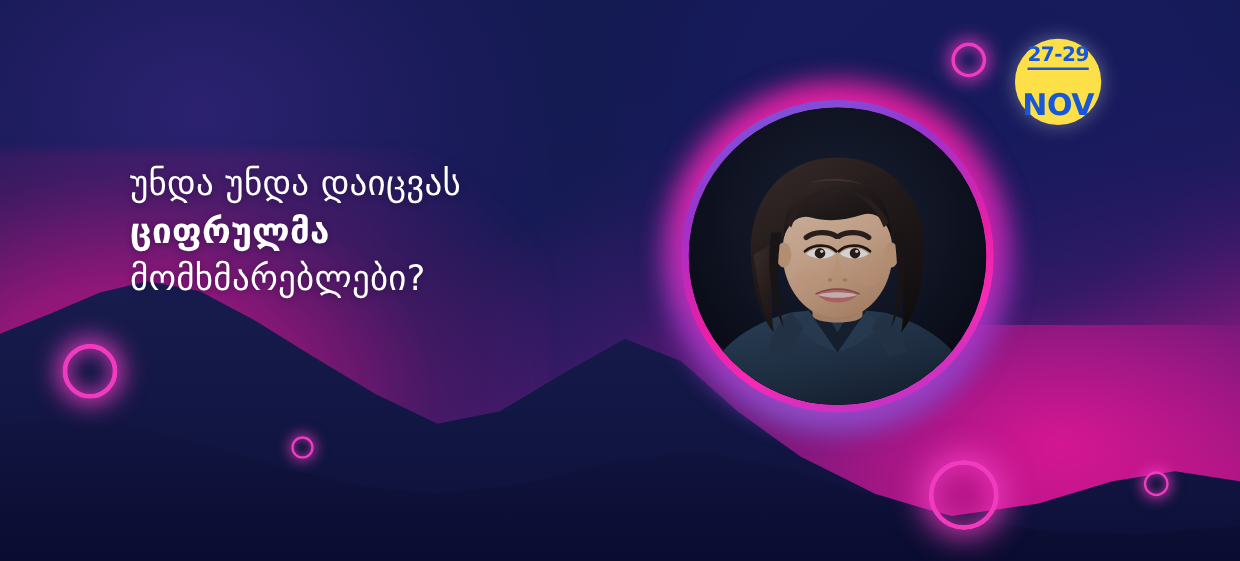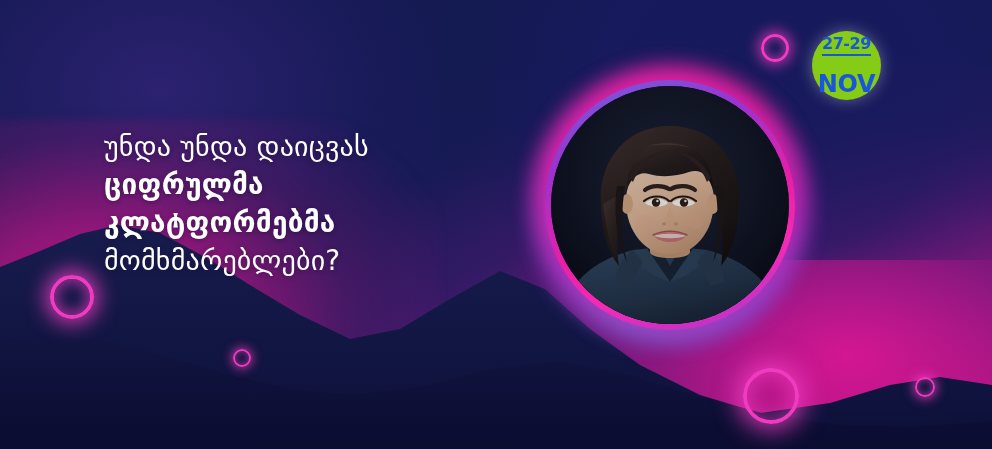--- a/index.html
+++ b/index.html
@@ -63,21 +63,21 @@
   }
   .logo-sub{
     font-size:17px; font-weight:normal; color:#eceaf6;
     line-height:1.18; margin-top:1px;
   }
 
   
   .date-badge{
     position:absolute; left:812px; top:31px;
     width:69px; height:69px; border-radius:50%;
-    background:#84cc16;
+    background:#fde047;
     display:flex; flex-direction:column;
     align-items:center; justify-content:center;
     box-shadow:0 0 16px rgba(255,255,255,.35);
   }
   .date-top{
     font-size:16px; font-weight:bold; color:#1858d8;
     letter-spacing:-.4px; line-height:1;
     border-bottom:2.5px solid #1858d8;
     padding-bottom:2px;
   }
@@ -182,21 +182,20 @@
 
 
   <div class="date-badge">
     <div class="date-top">27-29</div>
     <div class="date-bot">NOV</div>
   </div>
 
   <div class="headline">
     <span class="hl reg">უნდა უნდა დაიცვას</span>
     <span class="hl bold">ციფრულმა</span>
-    <span class="hl bold">კლატფორმებმა</span>
     <span class="hl reg">მომხმარებლები?</span>
   </div>
 
   <div class="portrait-wrap">
     <div class="portrait-glow"></div>
     <div class="portrait-ring"></div>
     <div class="portrait-photo">
       <svg class="ph-svg" viewBox="0 0 238 238">
         <defs>
           <radialGradient id="bgP" cx="50%" cy="38%" r="72%">

